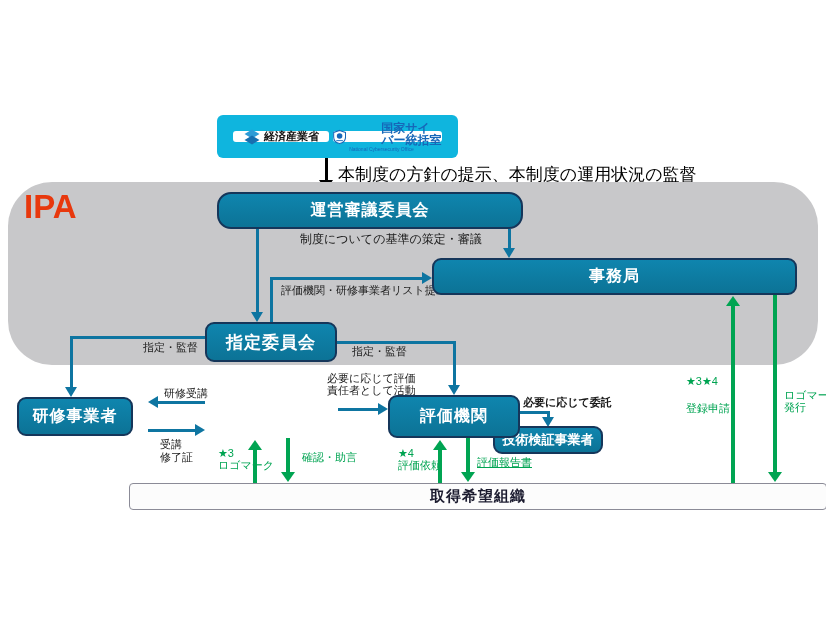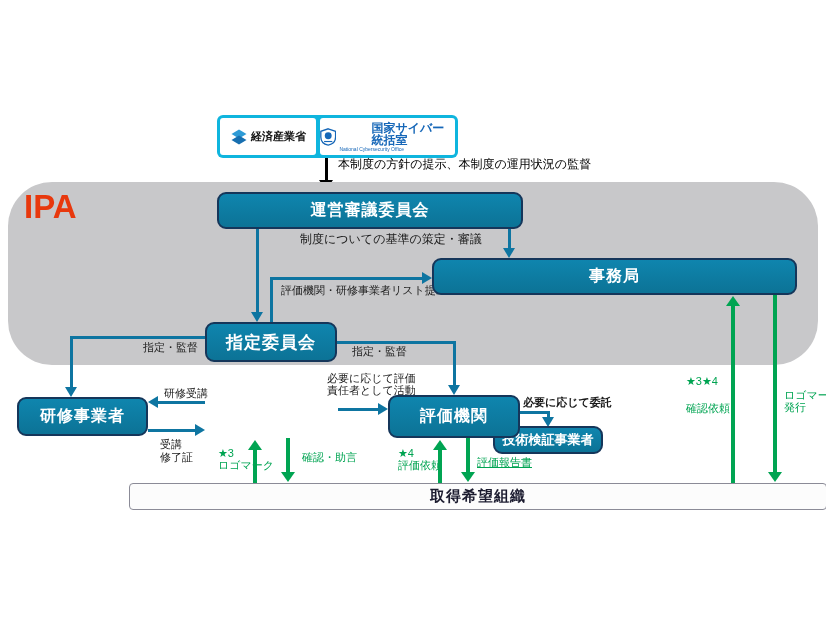--- a/index.html
+++ b/index.html
@@ -20,31 +20,31 @@
   .tri-down-b{border-left:6px solid transparent;border-right:6px solid transparent;border-top:10px solid var(--blue-arrow);}
   .tri-right-b{border-top:6px solid transparent;border-bottom:6px solid transparent;border-left:10px solid var(--blue-arrow);}
   .tri-left-b{border-top:6px solid transparent;border-bottom:6px solid transparent;border-right:10px solid var(--blue-arrow);}
   .tri-up-g{border-left:7px solid transparent;border-right:7px solid transparent;border-bottom:10px solid var(--green);}
   .tri-down-g{border-left:7px solid transparent;border-right:7px solid transparent;border-top:10px solid var(--green);}
   .tri-down-k{border-left:7px solid transparent;border-right:7px solid transparent;border-top:10px solid #000;}
   .lbl{position:absolute;font-size:11px;color:var(--label-color);white-space:nowrap;line-height:1.15;}
   .lbl.g{color:var(--green);}
   
   .logo-box{position:absolute;left:217px;top:115px;width:241px;height:43px;box-sizing:border-box;
-            background:var(--cyan);border-radius:6px;display:flex;gap:4px;padding:3px;}
+            background:var(--cyan);border-radius:6px;display:flex;gap:4px;padding:16px;}
   .logo-panel{background:#fff;border-radius:3px;display:flex;align-items:center;justify-content:center;gap:3px;}
   .meti-panel{flex:0 0 96px;}
   .nco-panel{flex:1;}
   .meti-text{font-size:11px;font-weight:700;color:#111;letter-spacing:0;}
   .nco-texts{display:flex;flex-direction:column;line-height:1;}
   .nco-main{font-size:12px;font-weight:700;color:var(--nco-blue);margin-left:32px;}
   .nco-sub{font-size:5px;color:var(--nco-blue);margin-top:1px;}
   .gray-zone{position:absolute;left:8px;top:182px;width:810px;height:183px;border-radius:44px;background:var(--gray-bg);}
   .ipa-logo{position:absolute;left:24px;top:188px;font-size:33px;font-weight:800;color:var(--ipa-red);letter-spacing:0;}
-  .top-label{position:absolute;left:338px;top:156px;font-size:12px;color:#000;white-space:nowrap;}
+  .top-label{position:absolute;left:338px;top:163px;font-size:17px;color:#000;white-space:nowrap;}
   .bottom-box{position:absolute;left:117px;top:483px;width:698px;height:27px;box-sizing:border-box;
               background:#fcfcfc;border:1.5px solid #8b8b97;border-radius:4px;color:#1b1b2f;
               display:flex;align-items:center;justify-content:center;font-size:15px;font-weight:600;letter-spacing:1px;margin-left:12px;}
 </style>
 </head>
 <body>
 
 <div class="canvas">
 
   <div class="logo-box">
@@ -130,28 +130,28 @@
   <div class="lbl g" style="left:398px;top:447px;">★4</div>
   <div class="lbl g" style="left:398px;top:459px;">評価依頼</div>
 
   <div class="vline g" style="left:466px;top:438px;height:35px;"></div>
   <div class="tri tri-down-g" style="left:461px;top:472px;"></div>
   <div class="lbl g" style="left:477px;top:456px;text-decoration:underline;">評価報告書</div>
 
   <div class="tri tri-up-g" style="left:726px;top:296px;"></div>
   <div class="vline g" style="left:731px;top:304px;height:179px;"></div>
   <div class="lbl g" style="left:686px;top:375px;">★3★4</div>
-  <div class="lbl g" style="left:686px;top:402px;">確認依頼</div>
+  <div class="lbl g" style="left:686px;top:402px;">登録申請</div>
 
   <div class="vline g" style="left:773px;top:295px;height:178px;"></div>
   <div class="tri tri-down-g" style="left:768px;top:472px;"></div>
   <div class="lbl g" style="left:784px;top:389px;">ロゴマーク</div>
   <div class="lbl g" style="left:784px;top:401px;">発行</div>
 
-  <div class="node" style="left:217px;top:192px;width:306px;height:37px;font-size:16px;">運営審議委員会</div>
+  <div class="node" style="left:217px;top:192px;width:306px;height:37px;font-size:16px;border-radius:14px;">運営審議委員会</div>
   <div class="node" style="left:432px;top:258px;width:365px;height:37px;font-size:16px;">事務局</div>
   <div class="node" style="left:205px;top:322px;width:132px;height:40px;font-size:17px;">指定委員会</div>
-  <div class="node" style="left:17px;top:397px;width:131px;height:39px;font-size:16px;">研修事業者</div>
+  <div class="node" style="left:17px;top:397px;width:116px;height:39px;font-size:16px;">研修事業者</div>
   <div class="node" style="left:493px;top:426px;width:110px;height:28px;font-size:13px;letter-spacing:0;z-index:2;">技術検証事業者</div>
   <div class="node" style="left:388px;top:395px;width:132px;height:43px;font-size:16px;z-index:3;">評価機関</div>
   <div class="bottom-box">取得希望組織</div>
 
 </div>
 
 </body></html>

